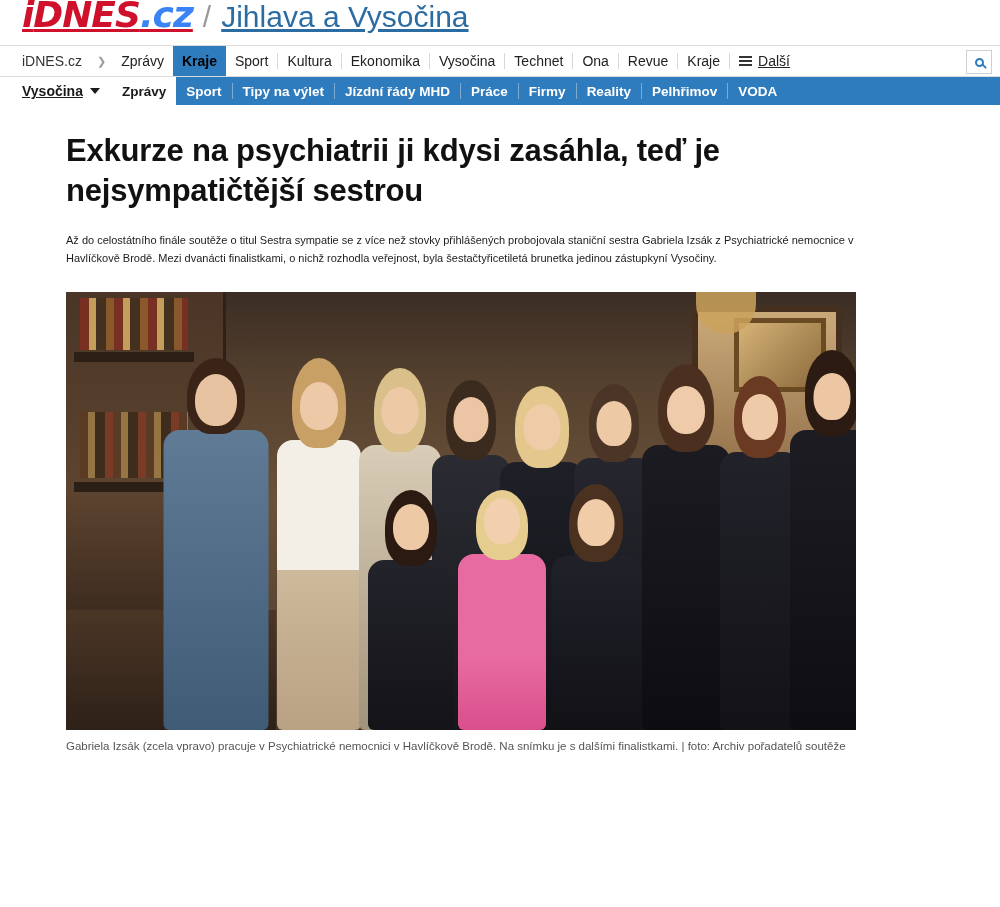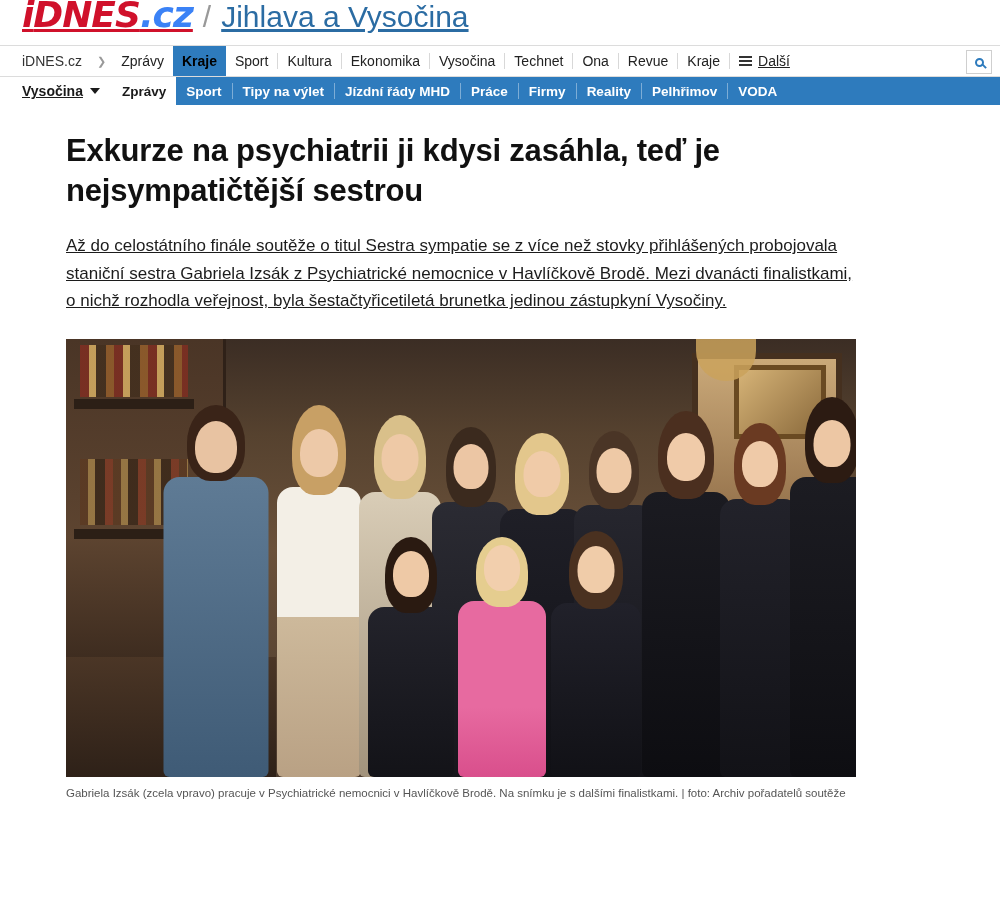--- a/index.html
+++ b/index.html
@@ -254,26 +254,25 @@
     letter-spacing: -0.2px;
     max-width: 820px;
   }
   .timestamp {
     font-size: 12.5px;
     color: #666;
     margin-bottom: 16px;
   }
   .timestamp .time { margin-left: 8px; }
   .perex {
-    font-size: 17px;
+    font-size: 11px;
     line-height: 1.62;
     color: #1c1c1c;
     max-width: 790px;
     margin: 0 0 24px 0;
-    text-decoration: underline;
   }
 
   
   .photo-wrap { width: 904px; }
   .photo {
     width: 790px;
     height: 438px;
     position: relative;
     overflow: hidden;
     background: #6d5a4c;

